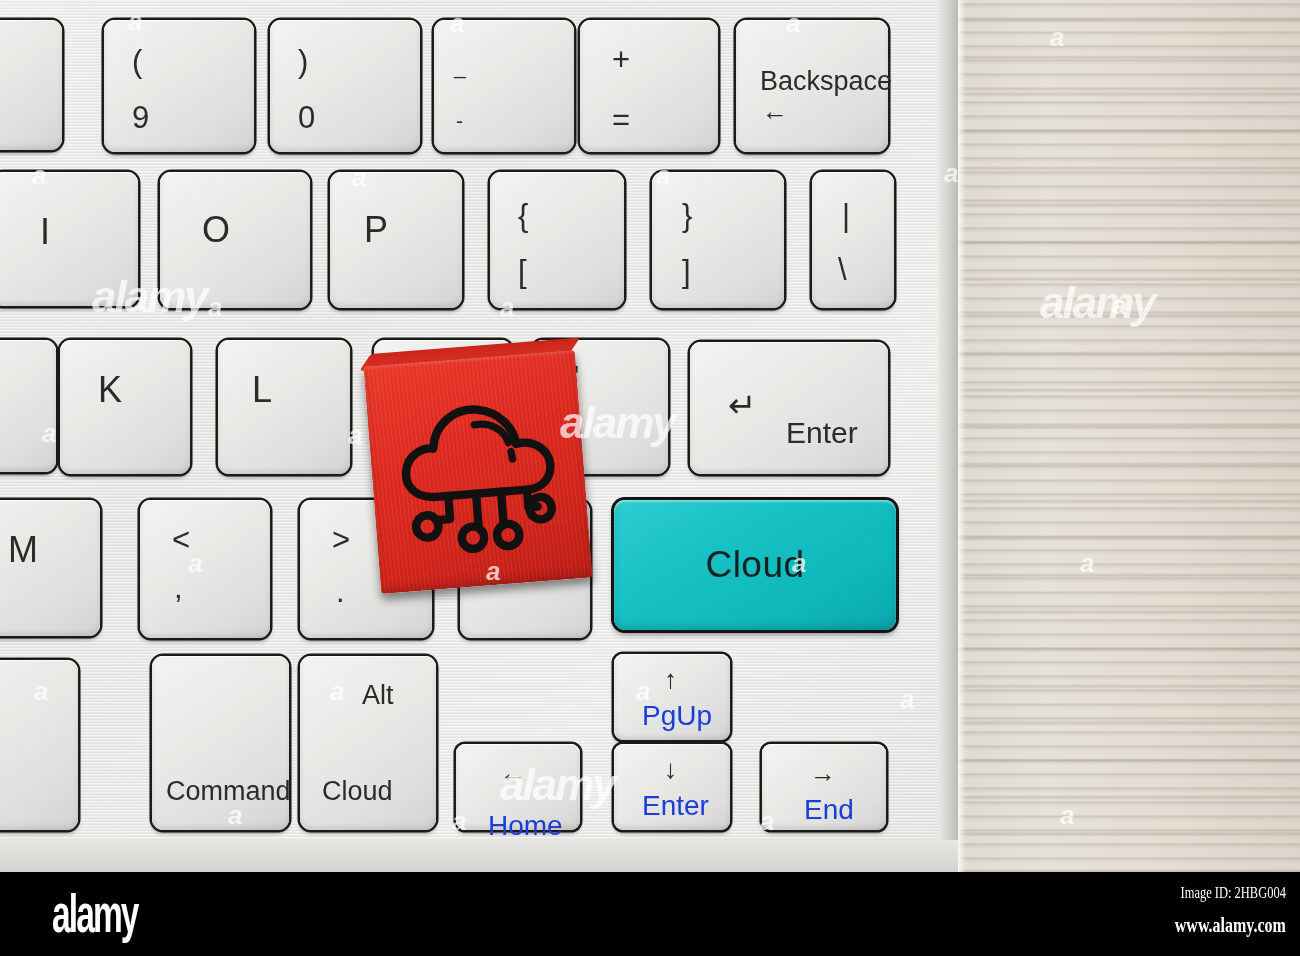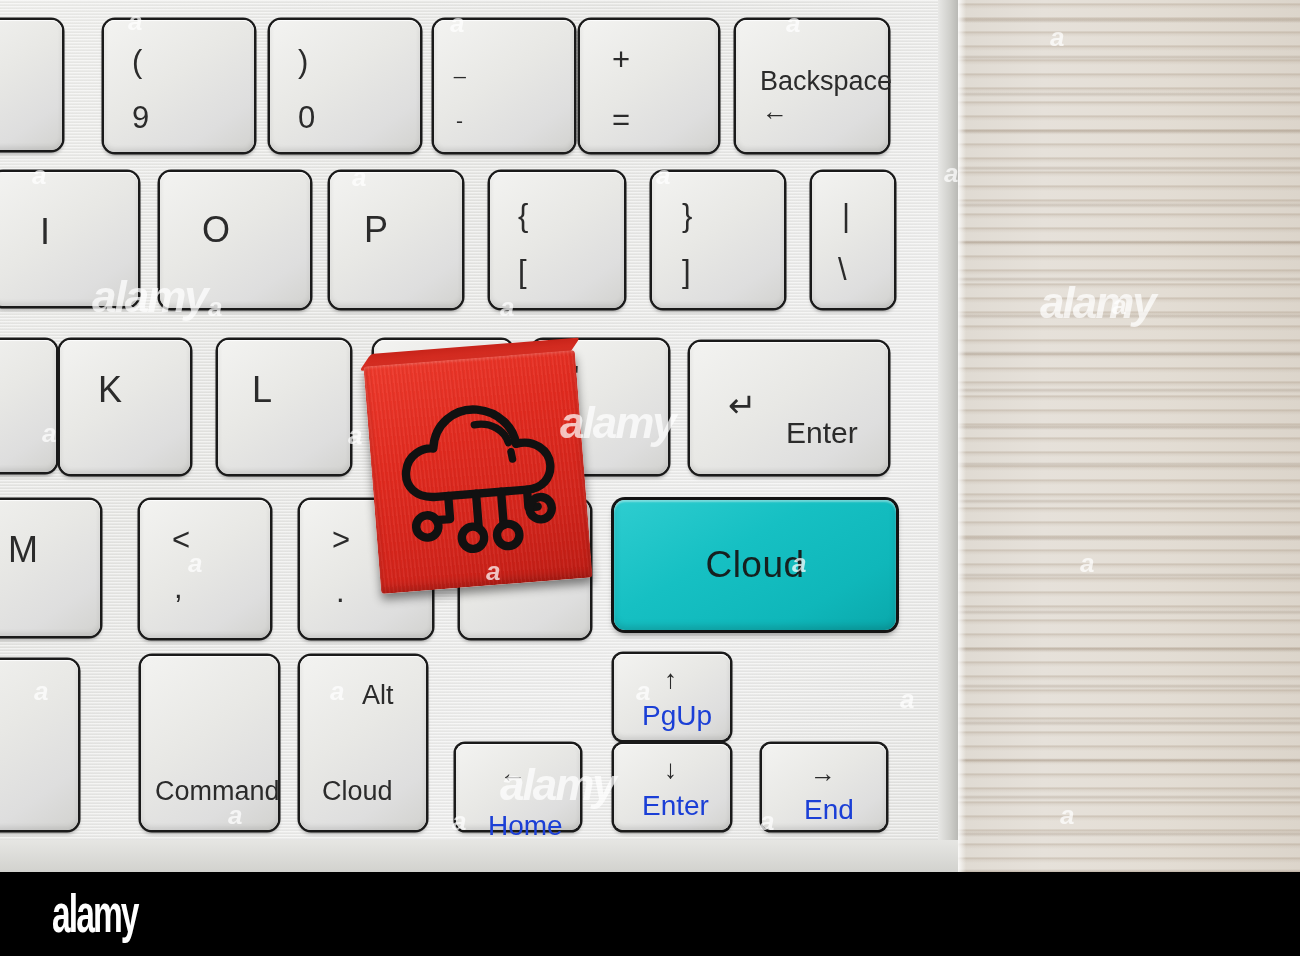--- a/index.html
+++ b/index.html
@@ -276,25 +276,25 @@
     <div class="key" style="left:460px;top:500px;width:130px;height:138px;">
       <span class="lbl" style="left:40px;top:46px;font-size:44px;font-family:'Liberation Serif',serif;">/</span>
     </div>
 
     <div class="key key-teal" style="left:614px;top:500px;width:282px;height:130px;">
       <div class="teal-text">Cloud</div>
     </div>
 
     <div class="key" style="left:-74px;top:660px;width:152px;height:170px;"></div>
 
-    <div class="key" style="left:141px;top:656px;width:137px;height:174px;">
+    <div class="key" style="left:152px;top:656px;width:137px;height:174px;">
       <span class="lbl lbl-word" style="left:14px;top:122px;">Command</span>
     </div>
 
-    <div class="key" style="left:300px;top:656px;width:126px;height:174px;text-align:center;">
+    <div class="key" style="left:300px;top:656px;width:136px;height:174px;text-align:center;">
       <span class="lbl lbl-word" style="left:62px;top:26px;">Alt</span>
       <span class="lbl lbl-word" style="left:22px;top:122px;">Cloud</span>
     </div>
 
     <div class="key small-radius" style="left:456px;top:744px;width:124px;height:86px;">
       <span class="lbl lbl-arrow" style="left:44px;top:16px;">←</span>
       <span class="lbl lbl-blue" style="left:32px;top:68px;">Home</span>
     </div>
 
     <div class="key small-radius" style="left:614px;top:654px;width:116px;height:86px;">
@@ -371,15 +371,19 @@
     <span class="wm wm-word" style="left:500px;top:760px;">alamy</span>
     <span class="wm wm-a" style="left:228px;top:800px;">a</span>
     <span class="wm wm-a" style="left:452px;top:806px;">a</span>
     <span class="wm wm-a" style="left:760px;top:806px;">a</span>
     <span class="wm wm-a" style="left:1060px;top:800px;">a</span>
 
   </div>
 
   <div id="footer">
     <div class="alamy-logo">alamy</div>
+    <div class="footer-right">
+      <span class="footer-id">Image ID: 2HBG004</span>
+      <span class="footer-url">www.alamy.com</span>
+    </div>
   </div>
 
 </div>
 
 </body></html>

